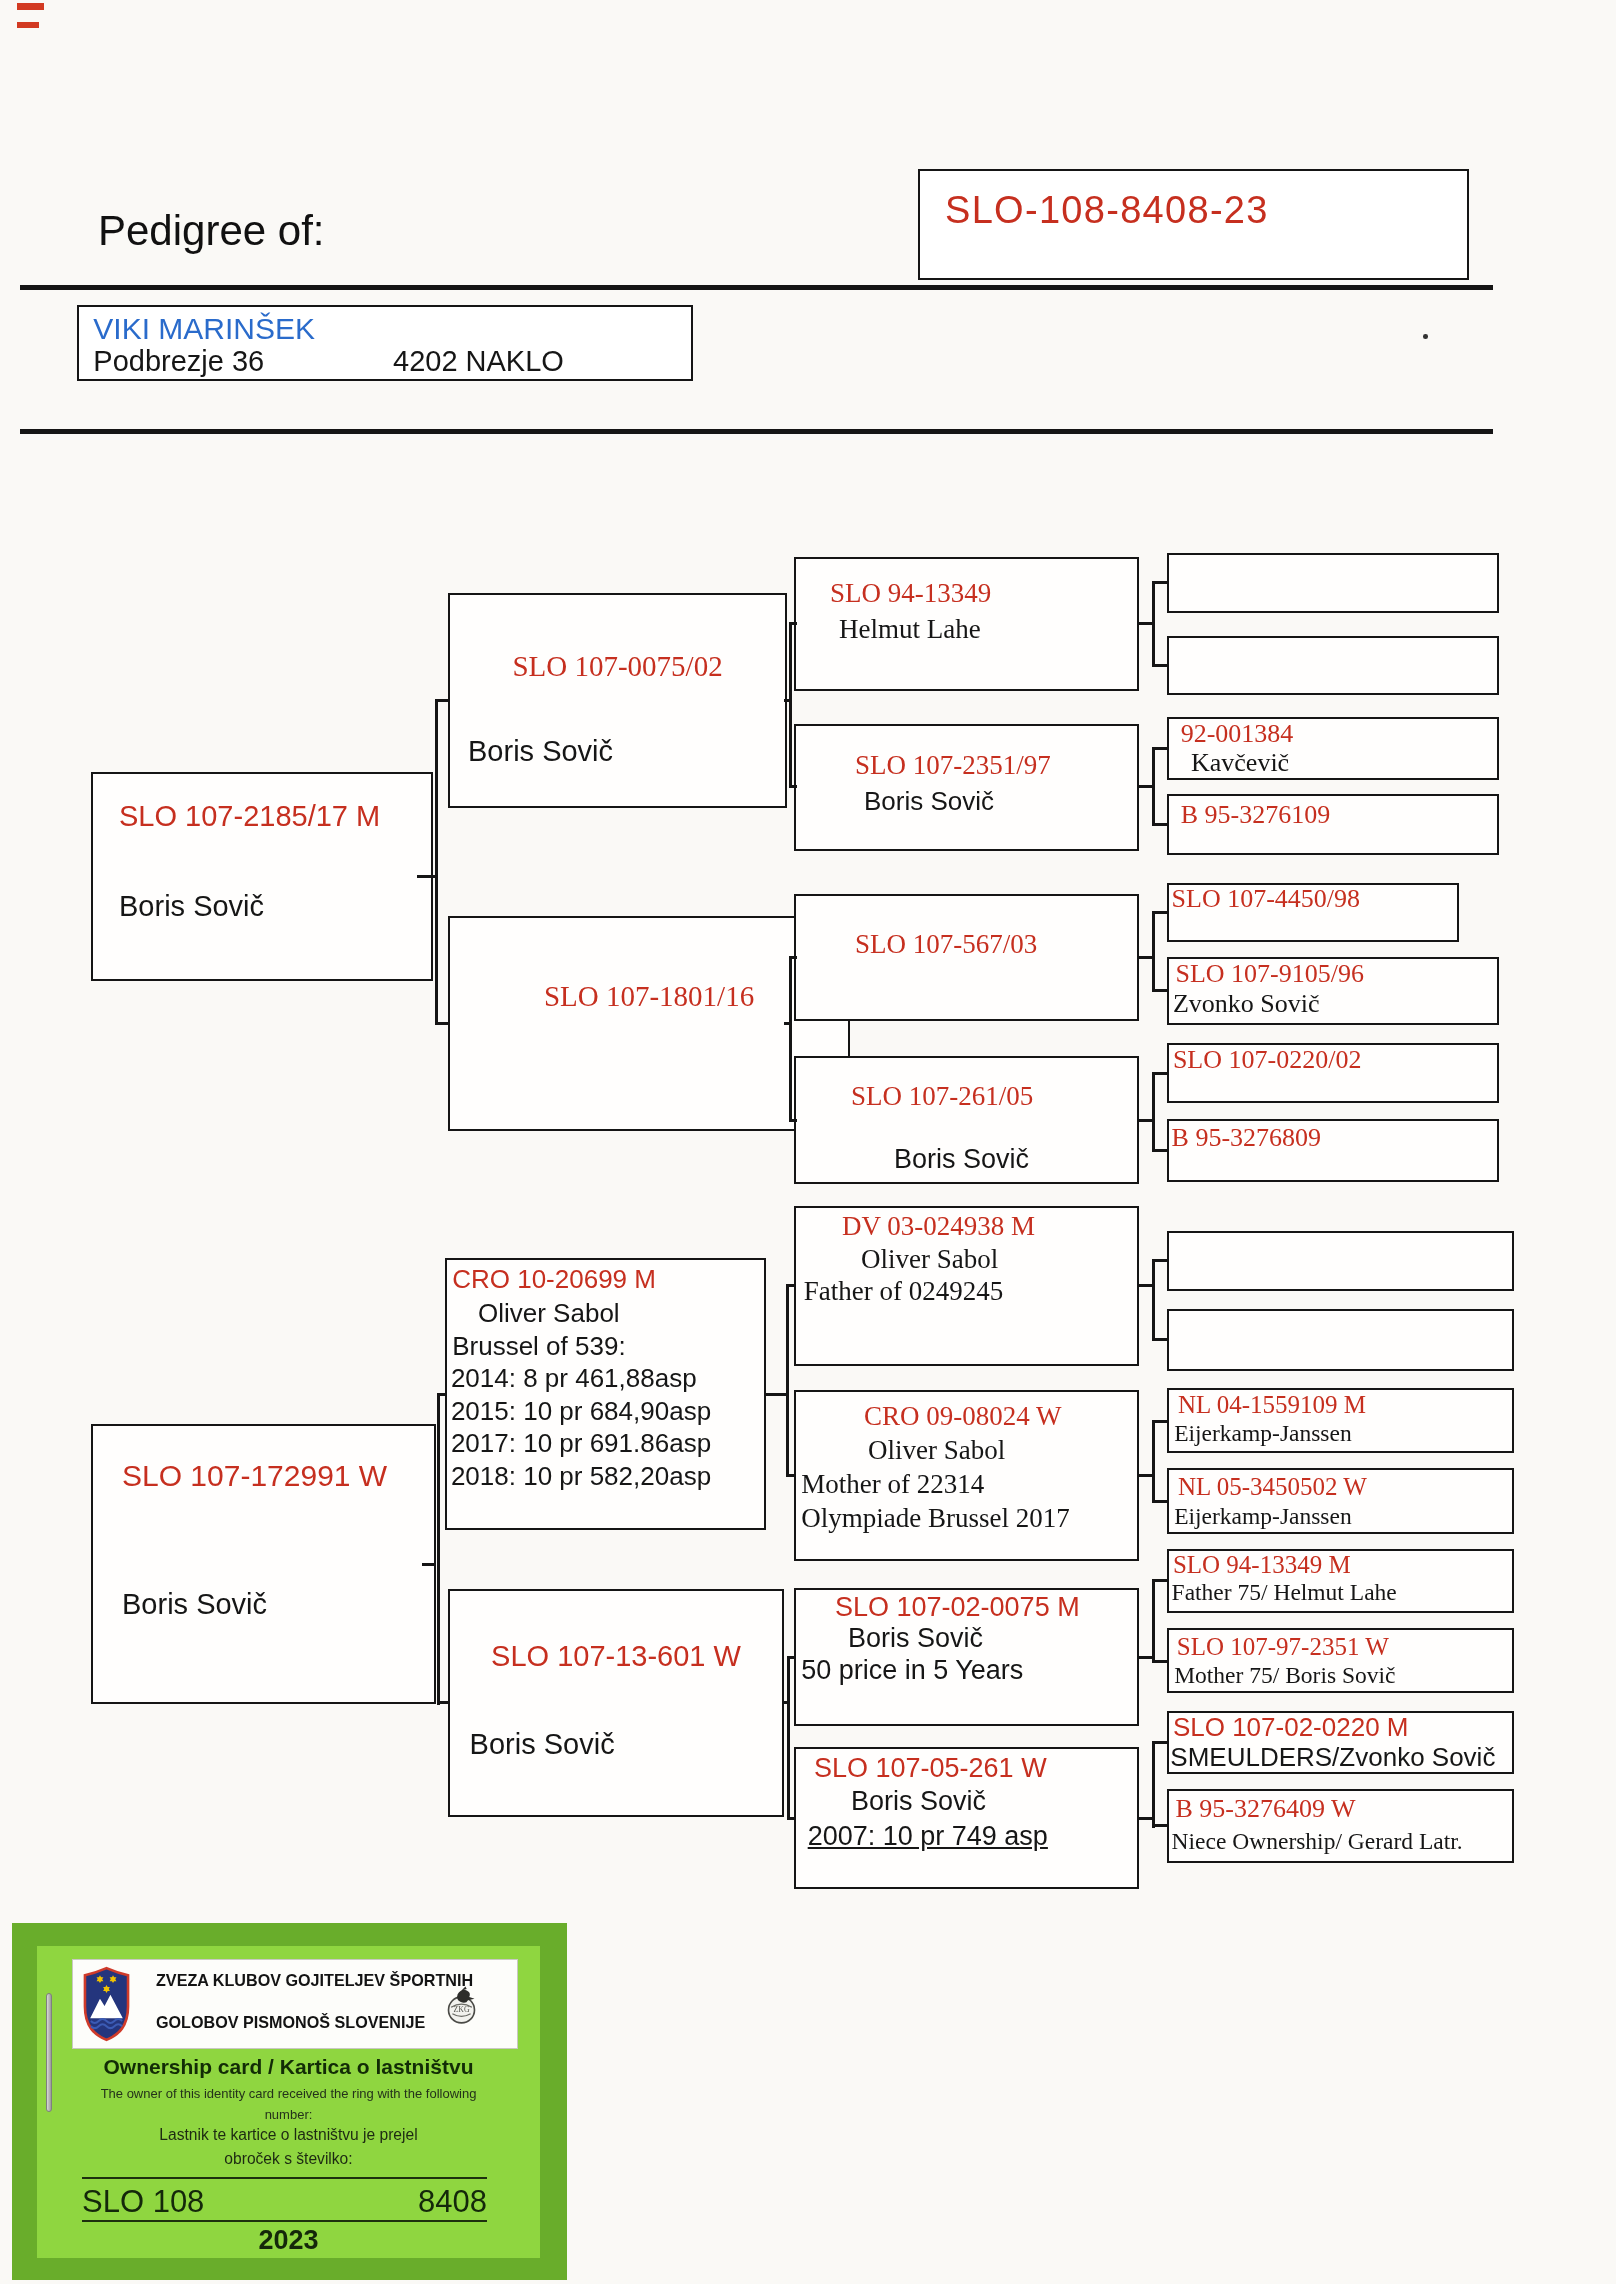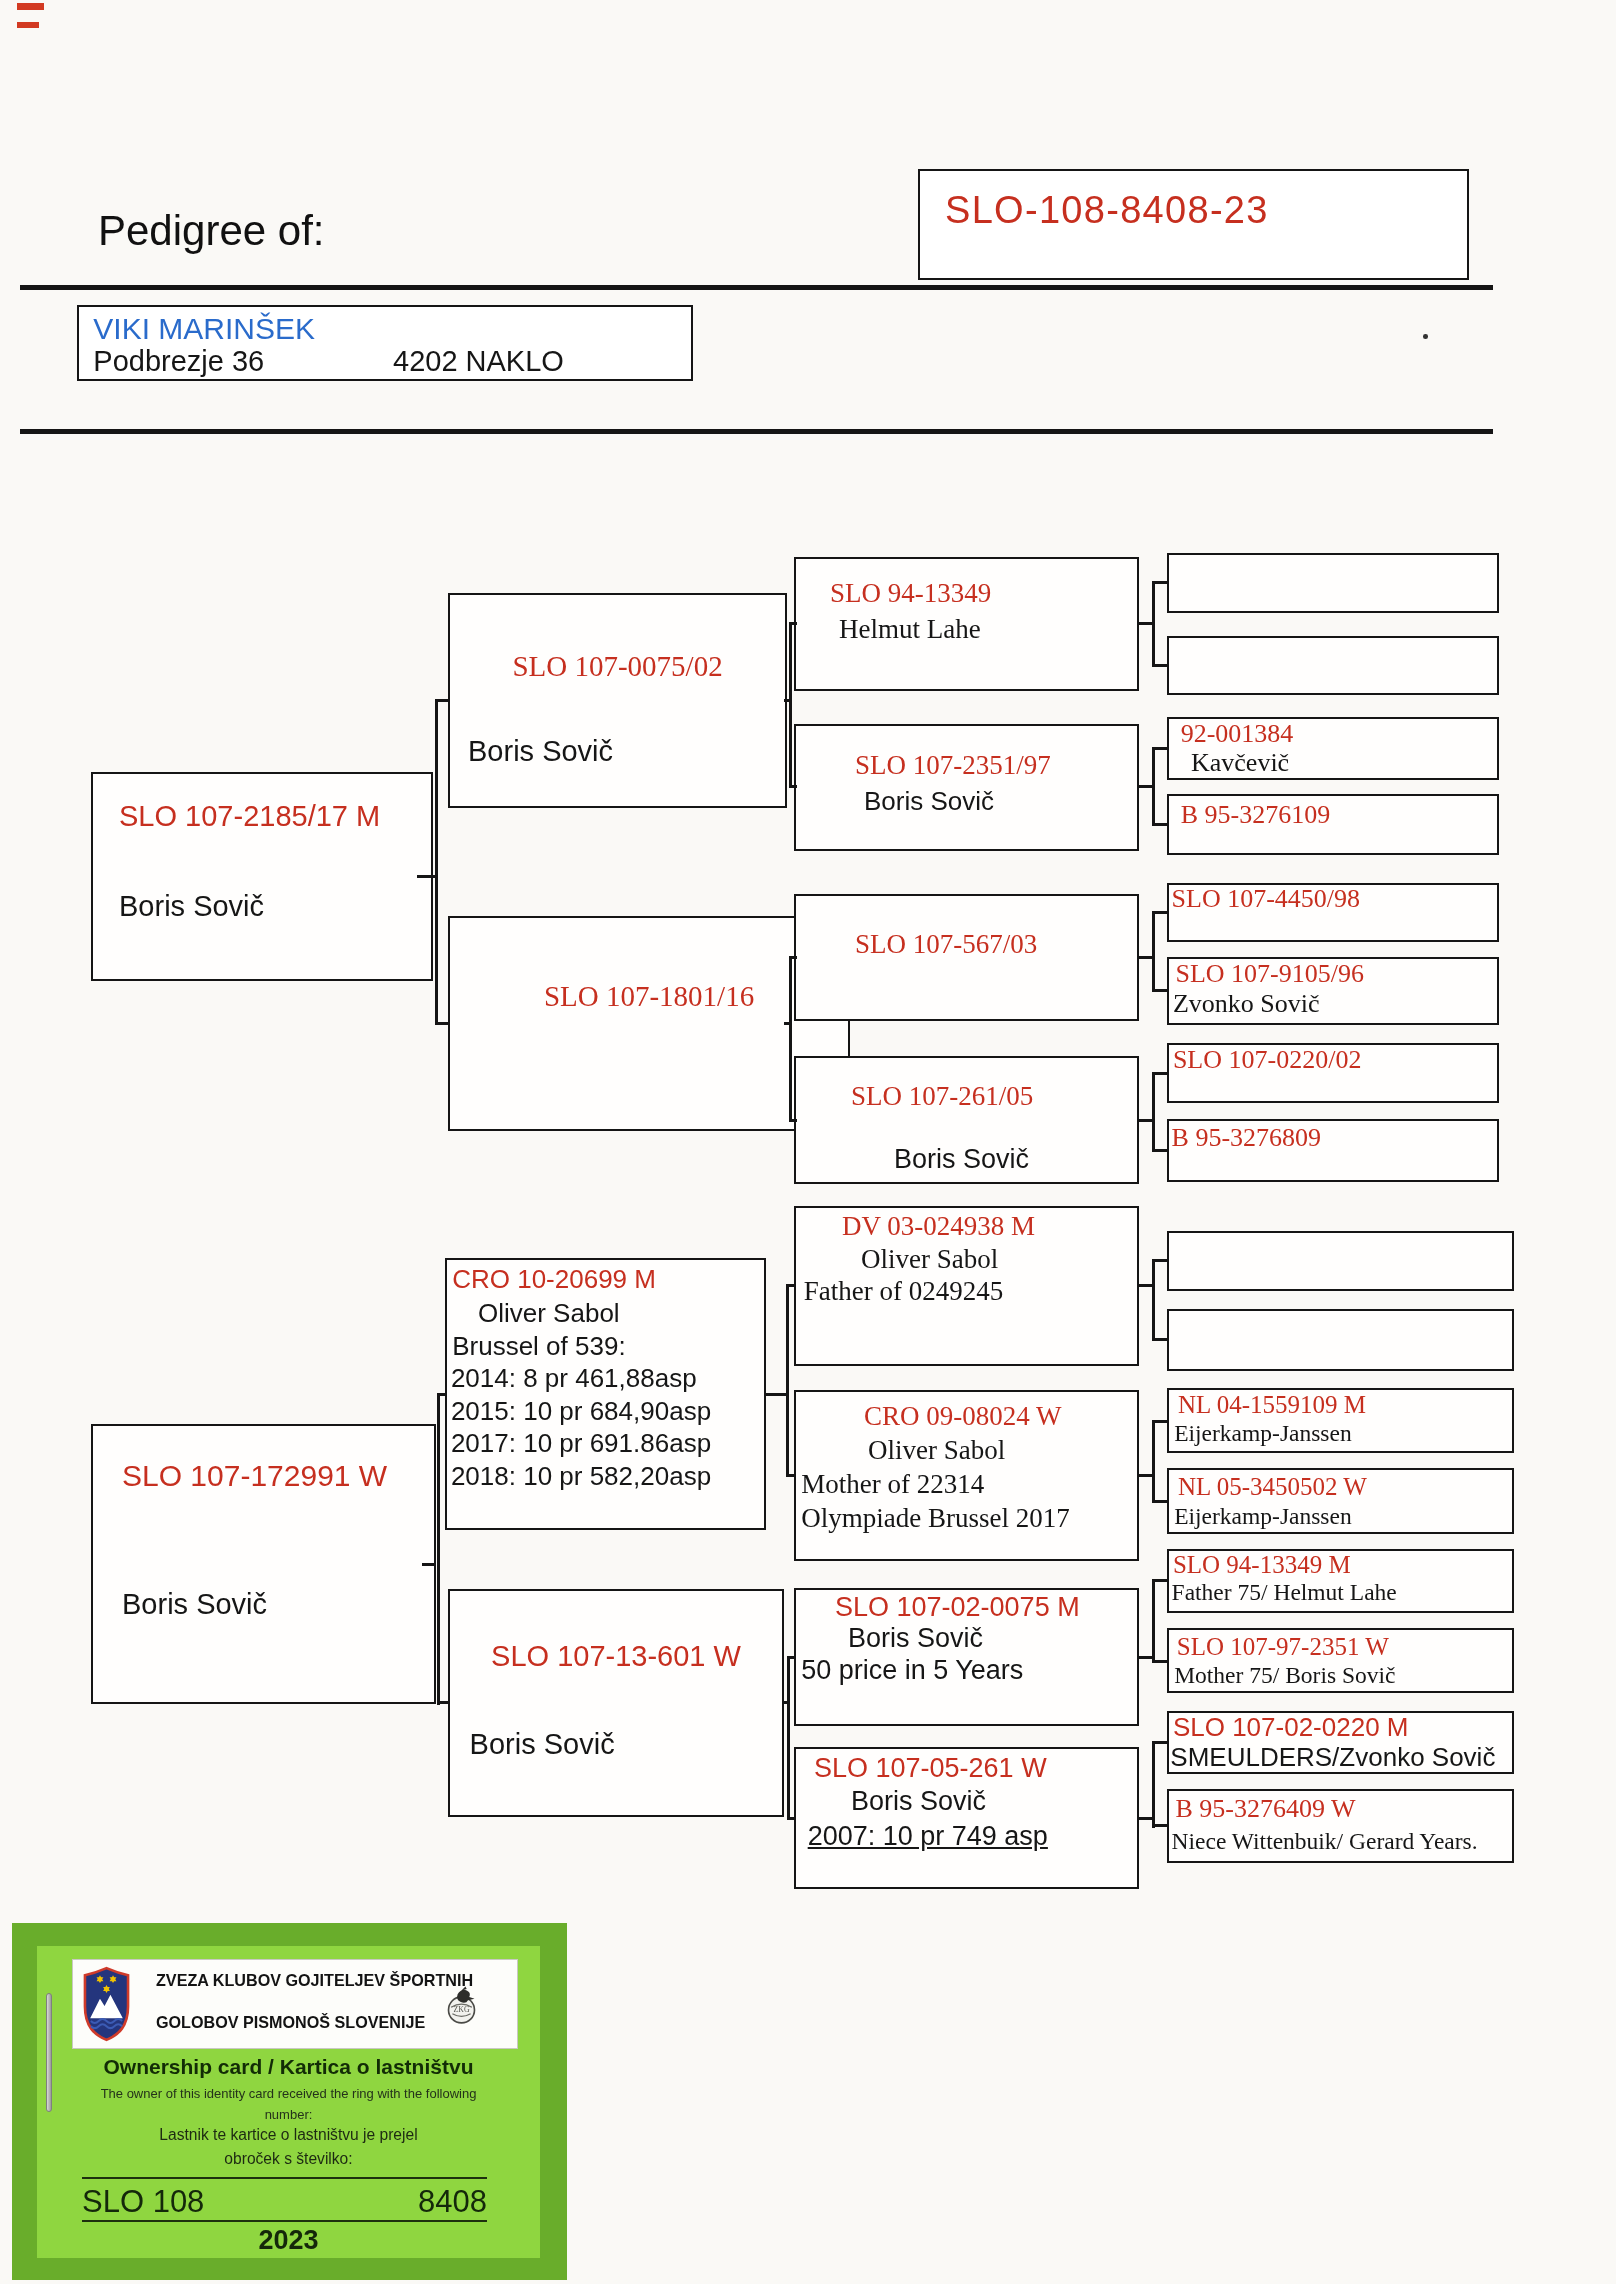--- a/index.html
+++ b/index.html
@@ -111,21 +111,21 @@
 
   <div class="pbox" style="left:1167px;top:553px;width:332px;height:60px;"></div>
   <div class="pbox" style="left:1167px;top:636px;width:332px;height:59px;"></div>
   <div class="pbox" style="left:1167px;top:717px;width:332px;height:63px;">
     <span class="ring serif t40" style="left:11.7px;top:1.3px;">92-001384</span>
     <span class="serif t40" style="left:22px;top:30px;">Kavčevič</span>
   </div>
   <div class="pbox" style="left:1167px;top:794px;width:332px;height:61px;">
     <span class="ring serif t40" style="left:11.7px;top:5.2px;">B  95-3276109</span>
   </div>
-  <div class="pbox" style="left:1167px;top:883px;width:332px;height:59px;">
+  <div class="pbox" style="left:1167px;top:883px;width:292px;height:59px;">
     <span class="ring serif t40" style="left:2.6px;top:0px;">SLO 107-4450/98</span>
   </div>
   <div class="pbox" style="left:1167px;top:957px;width:332px;height:68px;">
     <span class="ring serif t40" style="left:6.5px;top:1.3px;">SLO  107-9105/96</span>
     <span class="serif t40" style="left:3.9px;top:31px;">Zvonko Sovič</span>
   </div>
   <div class="pbox" style="left:1167px;top:1043px;width:332px;height:60px;">
     <span class="ring serif t40" style="left:3.9px;top:1.3px;">SLO  107-0220/02</span>
   </div>
   <div class="pbox" style="left:1167px;top:1119px;width:332px;height:63px;">
@@ -190,21 +190,21 @@
   <div class="pbox" style="left:1167px;top:1628px;width:347px;height:65px;">
     <span class="ring serif t38" style="left:7.8px;top:2.6px;">SLO 107-97-2351  W</span>
     <span class="serif t36" style="left:5.2px;top:33px;">Mother 75/ Boris Sovič</span>
   </div>
   <div class="pbox" style="left:1167px;top:1711px;width:347px;height:63px;">
     <span class="ring sans t40" style="left:3.9px;top:0px;">SLO 107-02-0220 M</span>
     <span class="sans t40" style="left:1.3px;top:30px;">SMEULDERS/Zvonko Sovič</span>
   </div>
   <div class="pbox" style="left:1167px;top:1789px;width:347px;height:74px;">
     <span class="ring serif t40" style="left:6.5px;top:3.9px;">B   95-3276409 W</span>
-    <span class="serif t36" style="left:2.6px;top:38px;">Niece Wittenbuik/ Gerard Years.</span>
+    <span class="serif t36" style="left:2.6px;top:38px;">Niece Ownership/ Gerard Latr.</span>
   </div>
 
   <div>
 
     <div class="vline" style="left:435px;top:699px;height:326px;"></div>
     <div class="hline" style="left:417px;top:875px;width:18px;"></div>
     <div class="hline" style="left:435px;top:699px;width:14.3px;"></div>
     <div class="hline" style="left:435px;top:1022px;width:14.3px;"></div>
 
     <div class="vline" style="left:789px;top:622px;height:166px;"></div>

